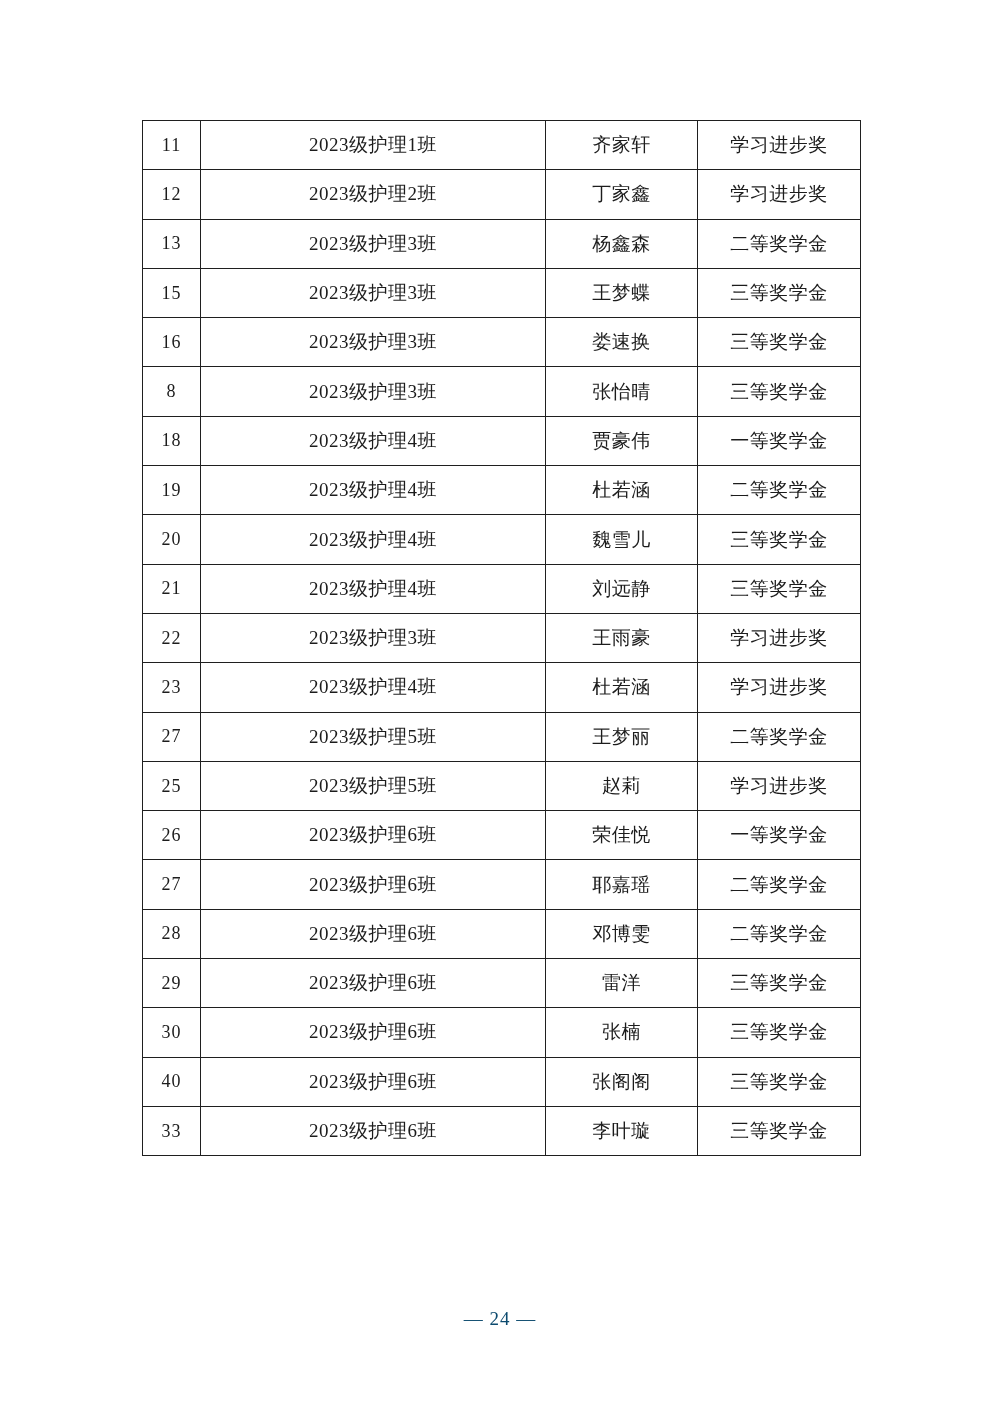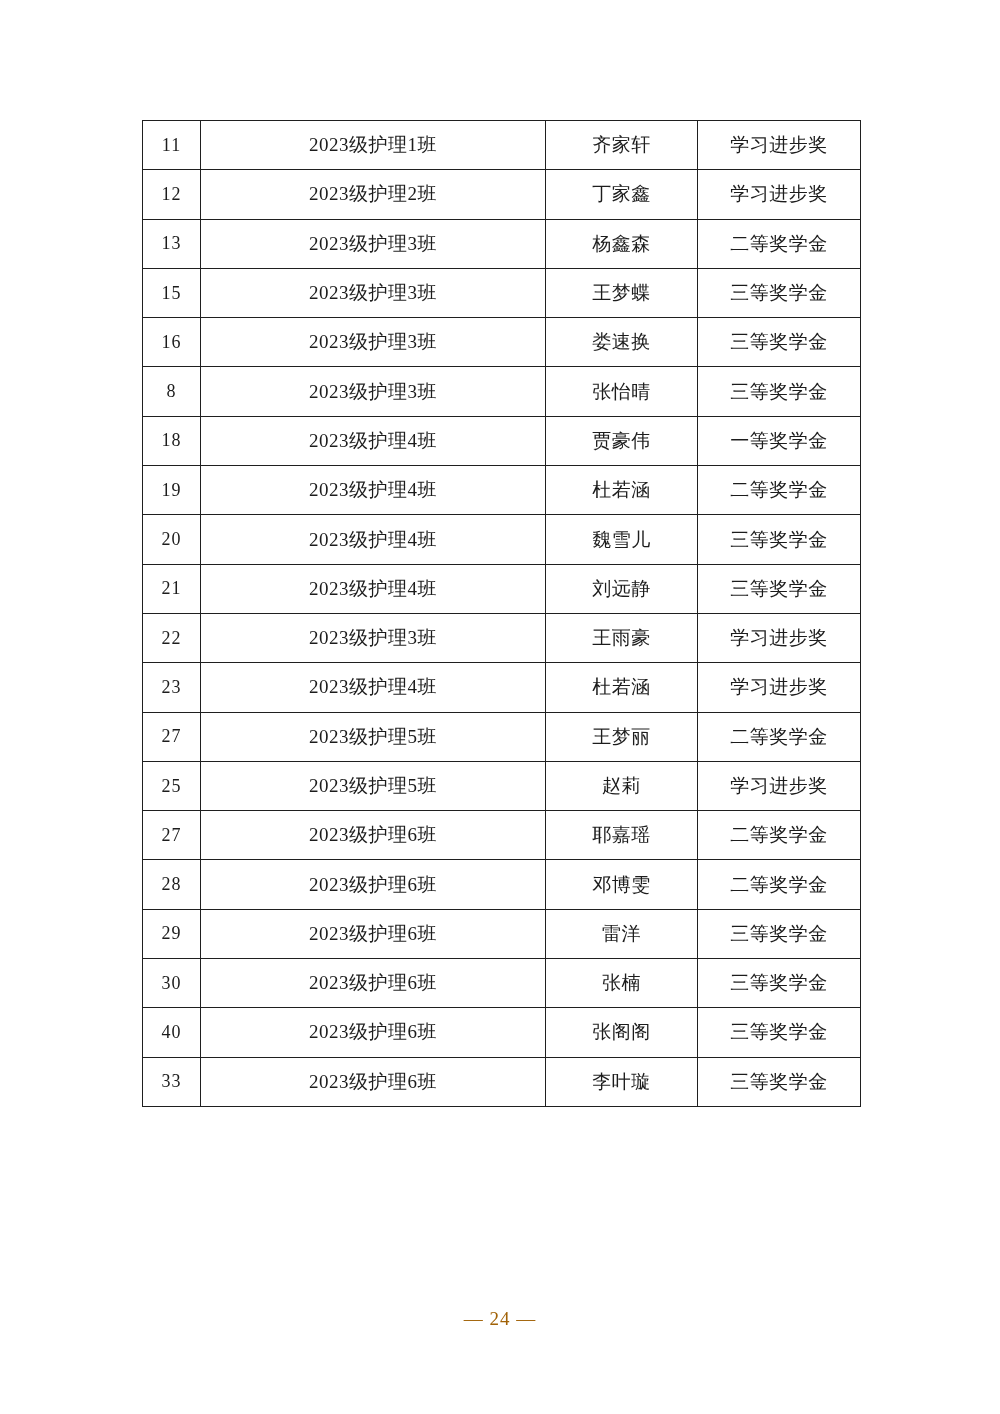--- a/index.html
+++ b/index.html
@@ -39,21 +39,21 @@
   .col-name  { width: 152px; }
   .col-award { width: 163px; }
   td.cell-no { font-size: 18px; letter-spacing: 1px; }
   .page-footer {
     position: absolute;
     top: 1308px;
     left: 0;
     width: 100%;
     text-align: center;
     font-size: 19px;
-    color: #a16207;
+    color: #0c4a6e;
     letter-spacing: 1px;
   }
 </style>
 </head>
 <body>
 
 <div class="page">
 
   <table class="award-table">
     <colgroup>
@@ -155,20 +155,26 @@
       <td>二等奖学金</td>
     </tr>
 
     <tr>
       <td class="cell-no">25</td>
       <td>2023级护理5班</td>
       <td>赵莉</td>
       <td>学习进步奖</td>
     </tr>
 
+    <tr>
+      <td class="cell-no">26</td>
+      <td>2023级护理6班</td>
+      <td>荣佳悦</td>
+      <td>一等奖学金</td>
+    </tr>
 
     <tr>
       <td class="cell-no">27</td>
       <td>2023级护理6班</td>
       <td>耶嘉瑶</td>
       <td>二等奖学金</td>
     </tr>
 
     <tr>
       <td class="cell-no">28</td>

